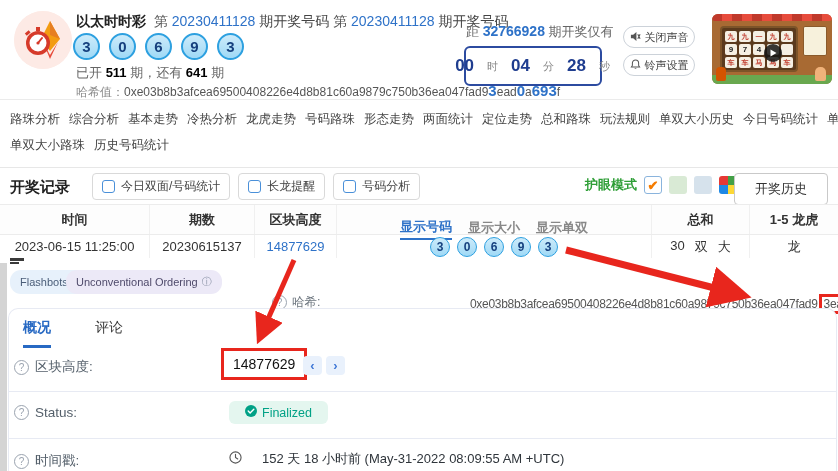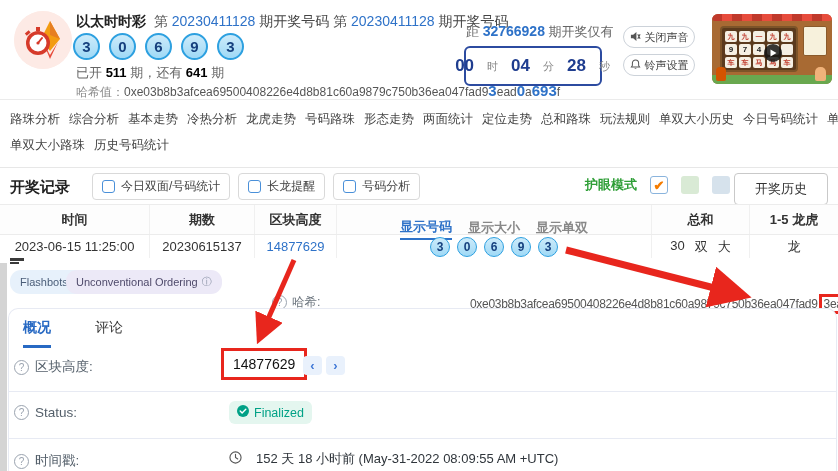--- a/index.html
+++ b/index.html
@@ -61,21 +61,21 @@
   .nav-row { display: flex; gap: 9px; margin-bottom: 9px; }
   .nav-item { font-size: 12.5px; color: #444; white-space: nowrap; cursor: pointer; }
 
   
   .records-bar { position: absolute; left: 0; top: 168px; width: 838px; height: 36px; background: #fff; }
   .rec-title { position: absolute; left: 10px; top: 10px; font-size: 15px; font-weight: bold; color: #222; }
   .filters { position: absolute; left: 92px; top: 5px; display: flex; gap: 8px; }
   .filter-box { display: flex; align-items: center; gap: 6px; border: 1px solid #d9d9d9; border-radius: 4px;
                 padding: 4px 9px; font-size: 12px; color: #444; background: #fff; cursor: pointer; }
   .cbx { width: 13px; height: 13px; border: 1.5px solid #4a90d9; border-radius: 3px; background: #fff; }
-  .eye-area { position: absolute; left: 585px; top: 8px; display: flex; align-items: center; gap: 13px; }
+  .eye-area { position: absolute; left: 585px; top: 8px; display: flex; align-items: center; gap: 7px; }
   .eye-label { font-size: 13px; color: #2e9e36; font-weight: bold; }
   .eye-check { width: 18px; height: 18px; border: 1.5px solid #8ab4dd; border-radius: 3px; background: #fff;
                display: flex; align-items: center; justify-content: center; color: #f57c00; font-weight: bold;
                font-size: 13px; cursor: pointer; }
   .swatch { width: 18px; height: 18px; border-radius: 3px; cursor: pointer; }
   .swatch.green { background: #d9ead5; }
   .swatch.blue { background: #d6e2ec; }
   .swatch.multi { display: grid; grid-template-columns: 1fr 1fr; grid-template-rows: 1fr 1fr; overflow: hidden; }
   .swatch.multi i:nth-child(1){background:#e53935;} .swatch.multi i:nth-child(2){background:#43a047;}
   .swatch.multi i:nth-child(3){background:#1e88e5;} .swatch.multi i:nth-child(4){background:#fdd835;}
@@ -126,23 +126,23 @@
           font-size: 10px; display: inline-flex; align-items: center; justify-content: center; flex: none; }
   .ov-row-label { position: absolute; left: 14px; font-size: 13.5px; color: #55606b;
                   display: flex; align-items: center; gap: 6px; }
   .ov-divider { position: absolute; left: 0; width: 829px; border-top: 1px solid #e7eaf3; }
   .red-box { position: absolute; left: 221px; top: 90px; border: 3px solid #e8261d; background: #fff;
              padding: 5px 9px; font-size: 14px; color: #111; }
   .chev-btn { position: absolute; top: 98px; width: 19px; height: 19px; border-radius: 4px; background: #e9f1fc;
               color: #3f77d6; font-size: 13px; font-weight: bold; display: flex; align-items: center;
               justify-content: center; cursor: pointer; }
   .status-pill { position: absolute; left: 229px; top: 143px; background: #e4f6ef; color: #00a186;
-                 border-radius: 6px; padding: 4px 8px; font-size: 12.5px; display: flex; align-items: center; gap: 5px; justify-content: flex-end; }
+                 border-radius: 6px; padding: 4px 16px; font-size: 12.5px; display: flex; align-items: center; gap: 5px; justify-content: flex-end; }
   .ts-value { position: absolute; left: 229px; top: 192px; font-size: 13px; color: #2f353b;
-              display: flex; align-items: center; gap: 14px; white-space: nowrap; }
+              display: flex; align-items: center; gap: 20px; white-space: nowrap; }
 
   
   .annotations { position: absolute; left: 0; top: 0; width: 838px; height: 471px; pointer-events: none; z-index: 40; }
 </style>
 </head>
 <body>
 
 <div class="stage">
 
   <section class="header">

